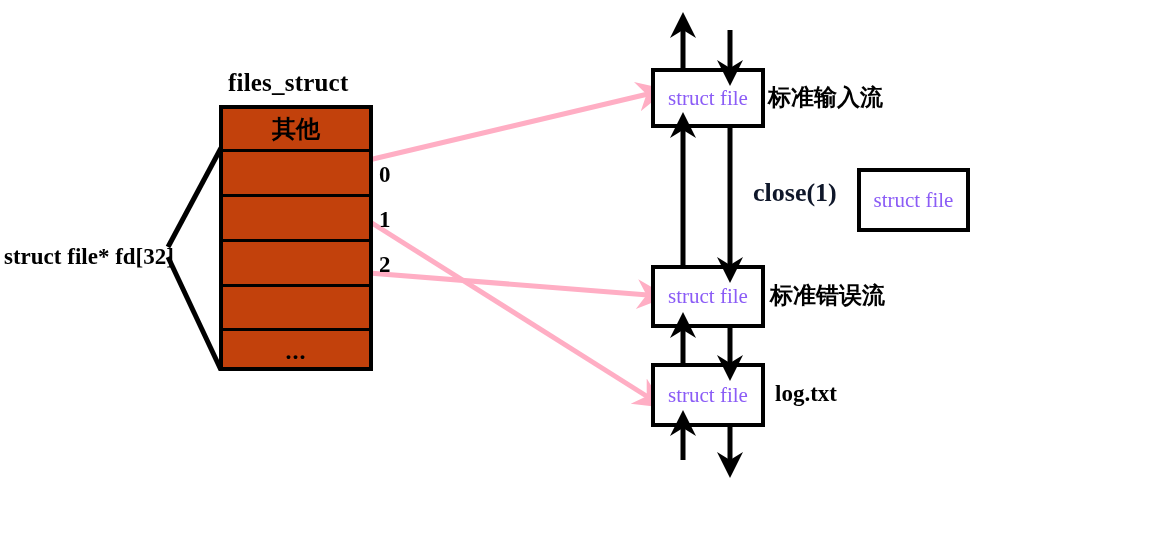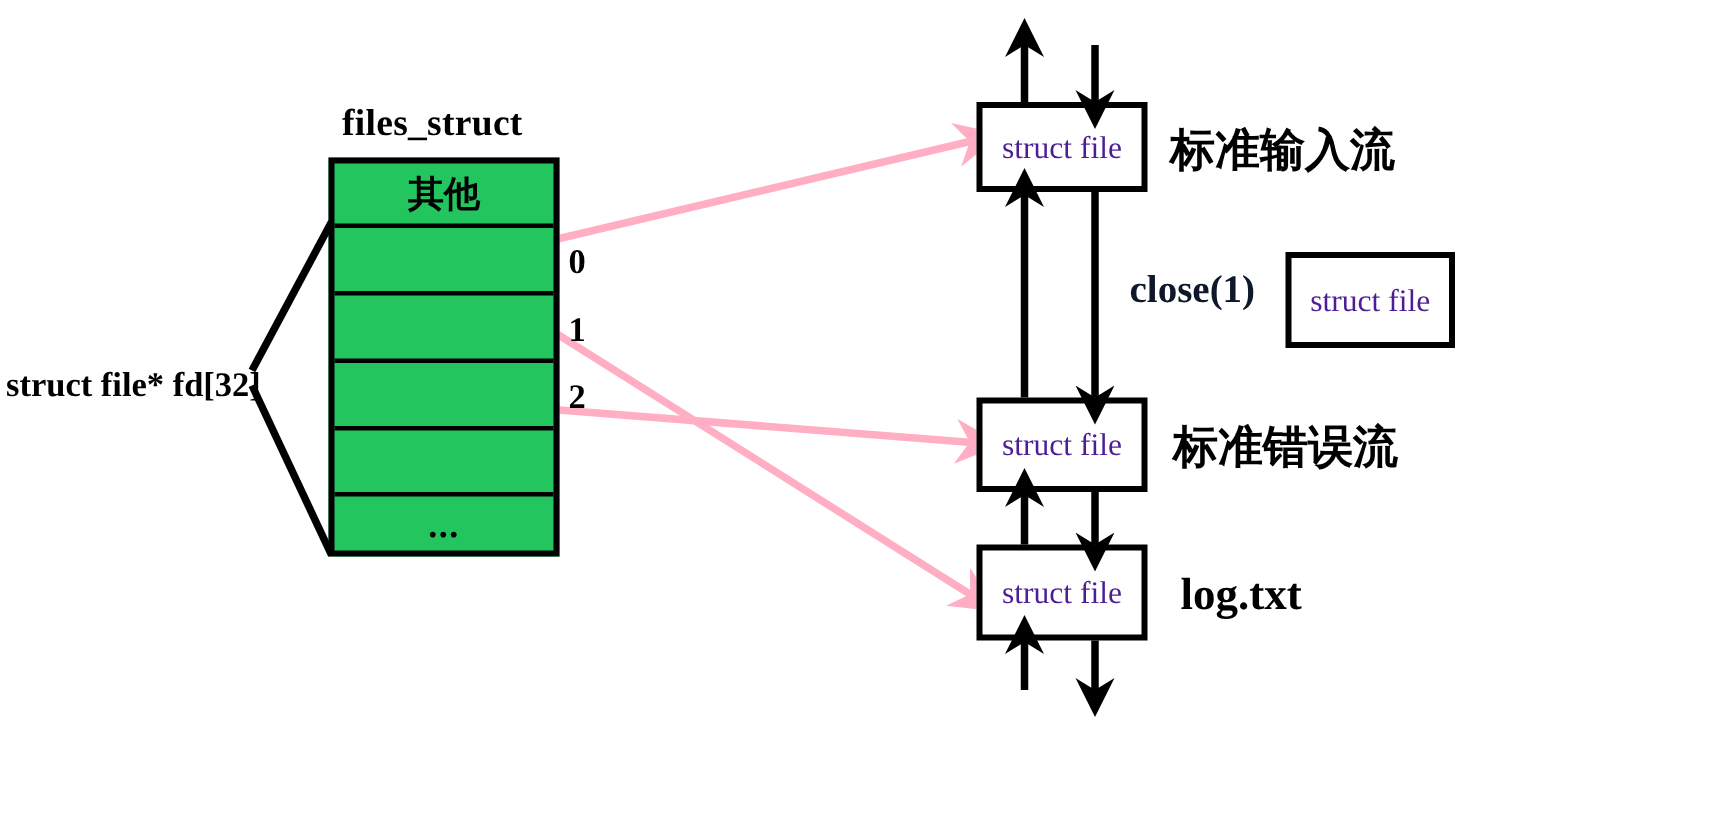--- a/index.html
+++ b/index.html
@@ -8,21 +8,21 @@
        font-family:"Liberation Serif","DejaVu Serif",serif;color:#000;}
   .stage{position:absolute;left:0;top:0;width:1152px;height:396px;}
   svg.layer{position:absolute;left:0;top:0;width:1152px;height:547px;overflow:visible;}
   svg.layer.below{z-index:1;}
   svg.layer.above{z-index:3;}
   .txt{position:absolute;z-index:4;white-space:nowrap;line-height:1;}
 
   
   .fs-title{left:228px;top:70px;font-size:25px;font-weight:bold;letter-spacing:.2px;}
   .fd-table{position:absolute;left:219px;top:105px;width:154px;height:266px;
-            border:4px solid #000;box-sizing:border-box;z-index:2;background:#22c55e;}
+            border:4px solid #000;box-sizing:border-box;z-index:2;background:#c2410c;}
   .fd-row{box-sizing:border-box;width:100%;border-bottom:3px solid #000;
           display:flex;align-items:center;justify-content:center;}
   .fd-row:last-child{border-bottom:none;}
   .fd-row.r0{height:43px;}
   .fd-row.r1{height:45px;}
   .fd-row.r2{height:45px;}
   .fd-row.r3{height:45px;}
   .fd-row.r4{height:44px;}
   .fd-row.r5{height:40px;border-bottom:none;}
   .fd-cell-text{font-size:24px;font-weight:bold;}
@@ -31,27 +31,27 @@
   .idx{font-size:23px;font-weight:bold;}
   .idx0{left:379px;top:163px;}
   .idx1{left:379px;top:208px;}
   .idx2{left:379px;top:253px;}
 
   .fd-label{left:4px;top:245px;font-size:23px;font-weight:bold;}
 
   
   .sfbox{position:absolute;z-index:2;background:#fff;border:4px solid #000;
          box-sizing:border-box;display:flex;align-items:center;justify-content:center;}
-  .sfbox span{font-size:21px;color:#4c1d95;}
+  .sfbox span{font-size:21px;color:#8b5cf6;}
   .b1{left:651px;top:68px;width:114px;height:60px;}
   .b2{left:857px;top:168px;width:113px;height:64px;}
   .b3{left:651px;top:265px;width:114px;height:63px;}
   .b4{left:651px;top:363px;width:114px;height:64px;}
 
-  .streamlabel{font-size:30px;font-weight:bold;margin-left:12px;}
+  .streamlabel{font-size:23px;font-weight:bold;}
   .lb1{left:768px;top:86px;}
   .lb2{left:975px;top:186px;}
   .lb3{left:770px;top:284px;}
   .lb4{left:775px;top:382px;font-weight:bold;text-align:right;}
 
   .closelbl{left:753px;top:180px;font-size:26px;font-weight:bold;color:#0f172a;}
 </style>
 </head>
 <body>
 

